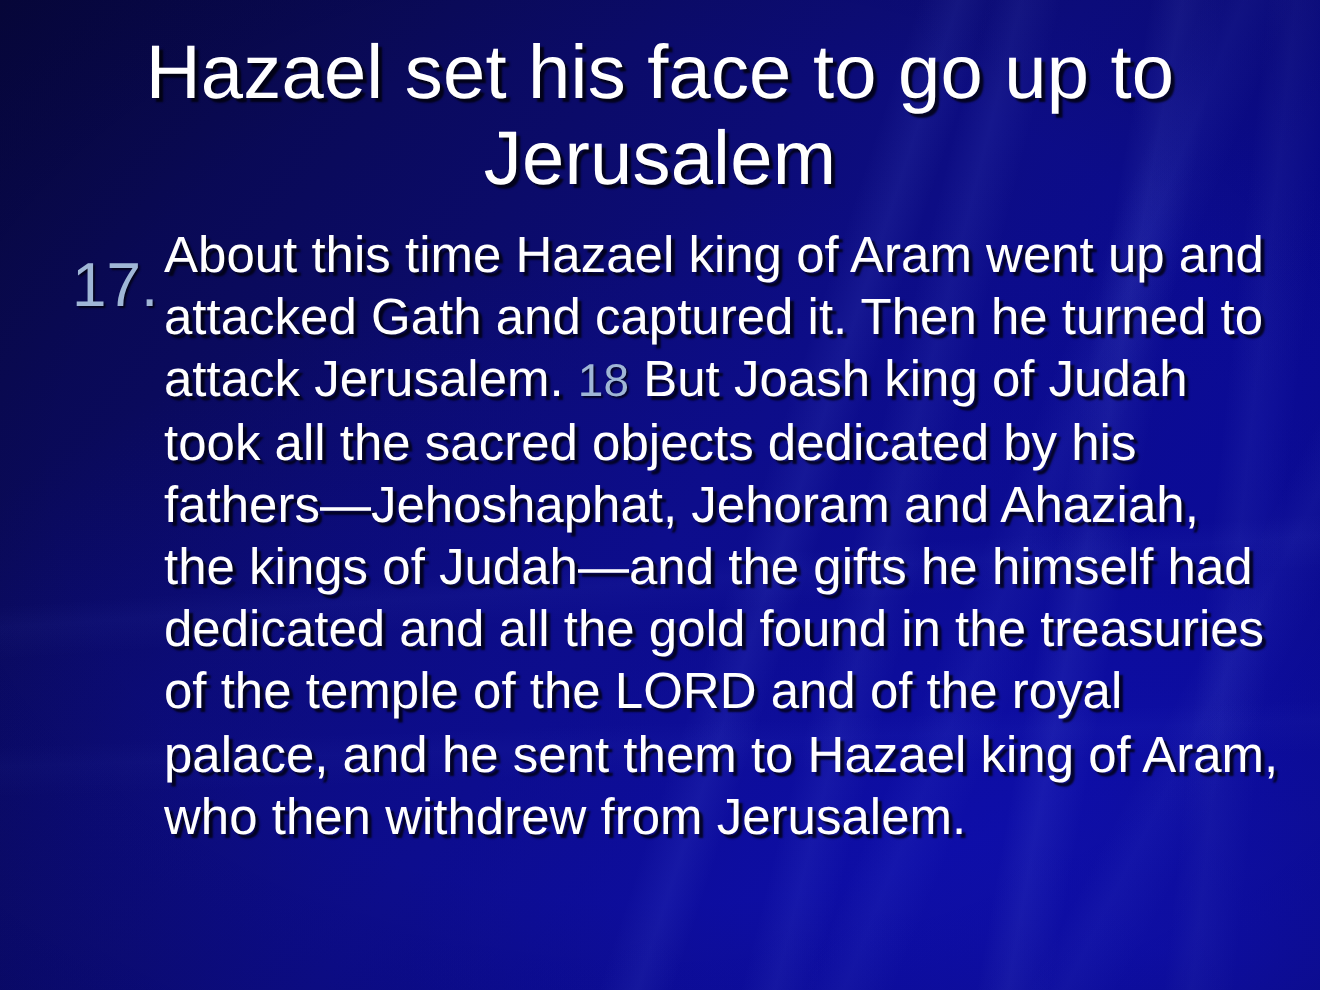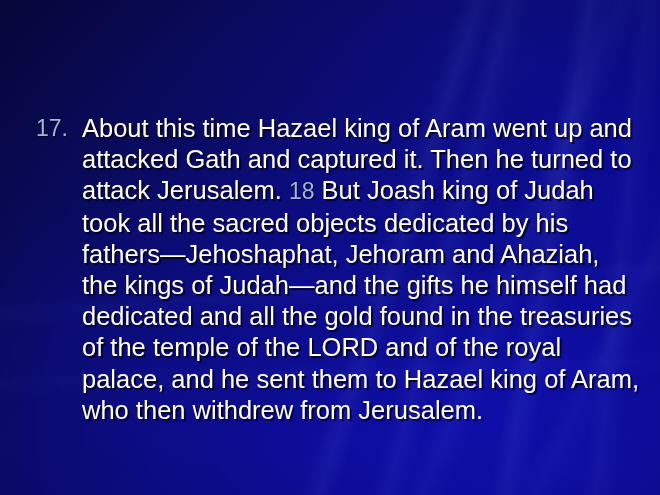--- a/index.html
+++ b/index.html
@@ -79,23 +79,23 @@
     position: relative;
     padding-left: 52px;
     color: #ffffff;
     font-size: 25.5px;
     line-height: 31.2px;
     text-shadow: 2px 2px 1px rgba(0,0,10,0.80);
   }
   .marker {
     position: absolute;
     left: 6px;
-    top: 0;
+    top: 14px;
     color: #9fb6d6;
-    font-size: 23px;
+    font-size: 31px;
     line-height: 31.2px;
     text-shadow: 1px 1px 1px rgba(0,0,10,0.75);
   }
   .vnum {
     color: #9fb6d6;
     font-size: 23px;
     text-shadow: 1px 1px 1px rgba(0,0,10,0.75);
   }
   .runs { display: inline; }
 </style>
@@ -103,20 +103,21 @@
 <body>
 
 <div id="slide">
 
   <div id="streaks"></div>
   <div id="bands"></div>
   <div id="vignette"></div>
 
   <div id="content">
 
+    <div class="title">Hazael set his face to go up to Jerusalem</div>
 
     <div class="body-block">
       <div class="para">
         <span class="marker">17.</span><span class="runs">  About this time Hazael king of Aram went up and attacked Gath and captured it. Then he turned to attack Jerusalem.  <span class="vnum">18</span> But Joash king of Judah took all the sacred objects dedicated by his fathers—Jehoshaphat, Jehoram and Ahaziah, the kings of Judah—and the gifts he himself had dedicated and all the gold found in the treasuries of the temple of the LORD and of the royal palace, and he sent them to Hazael king of Aram, who then withdrew from Jerusalem.</span>
       </div>
     </div>
 
   </div>
 </div>
 

